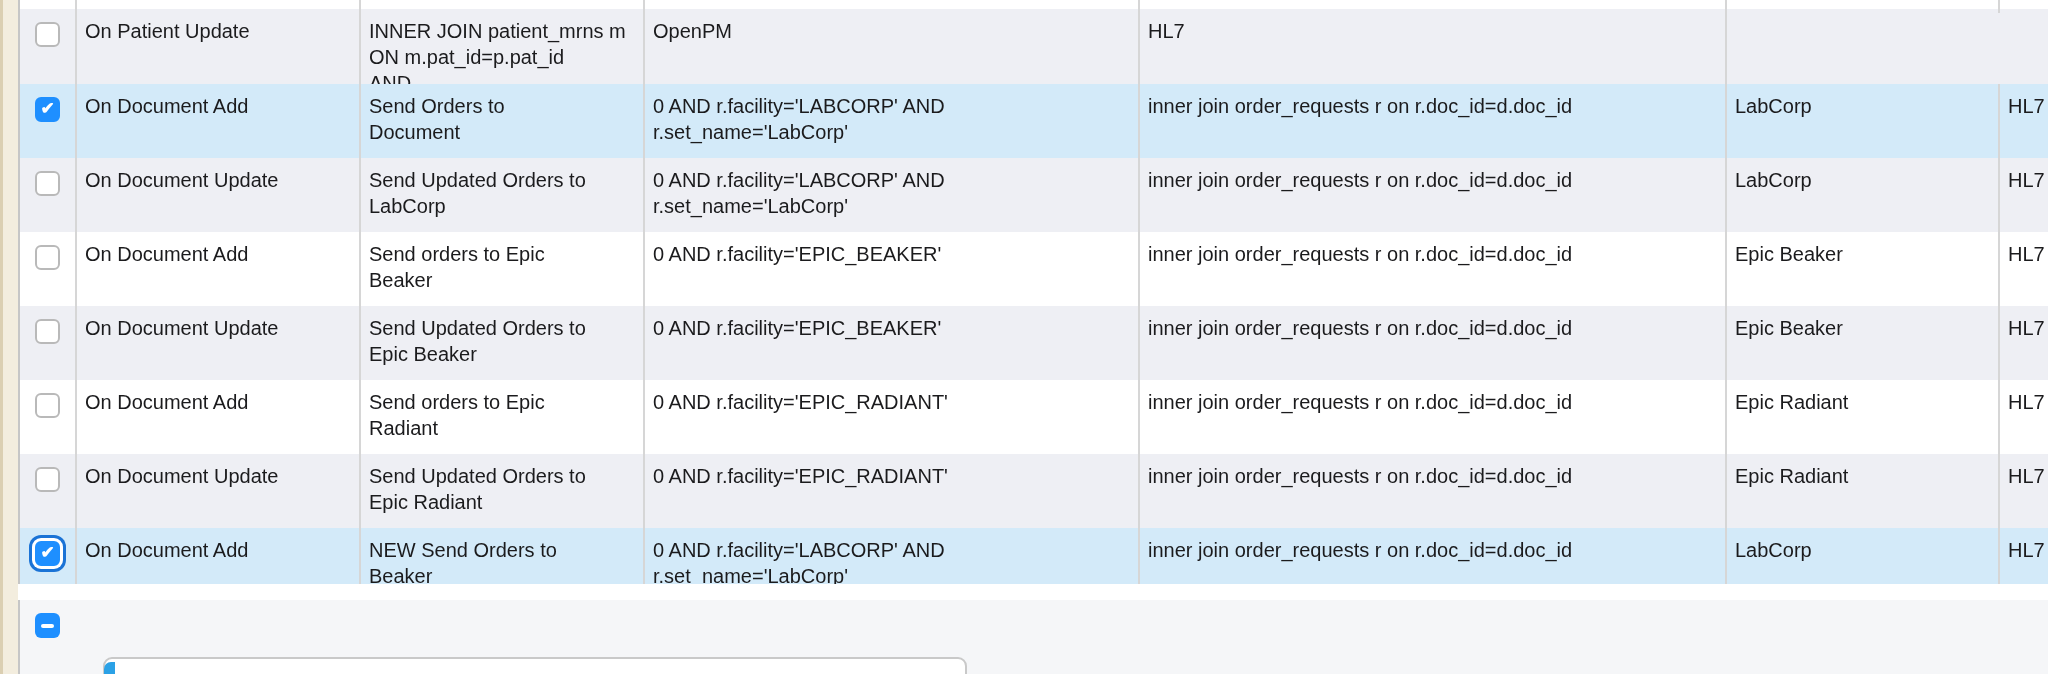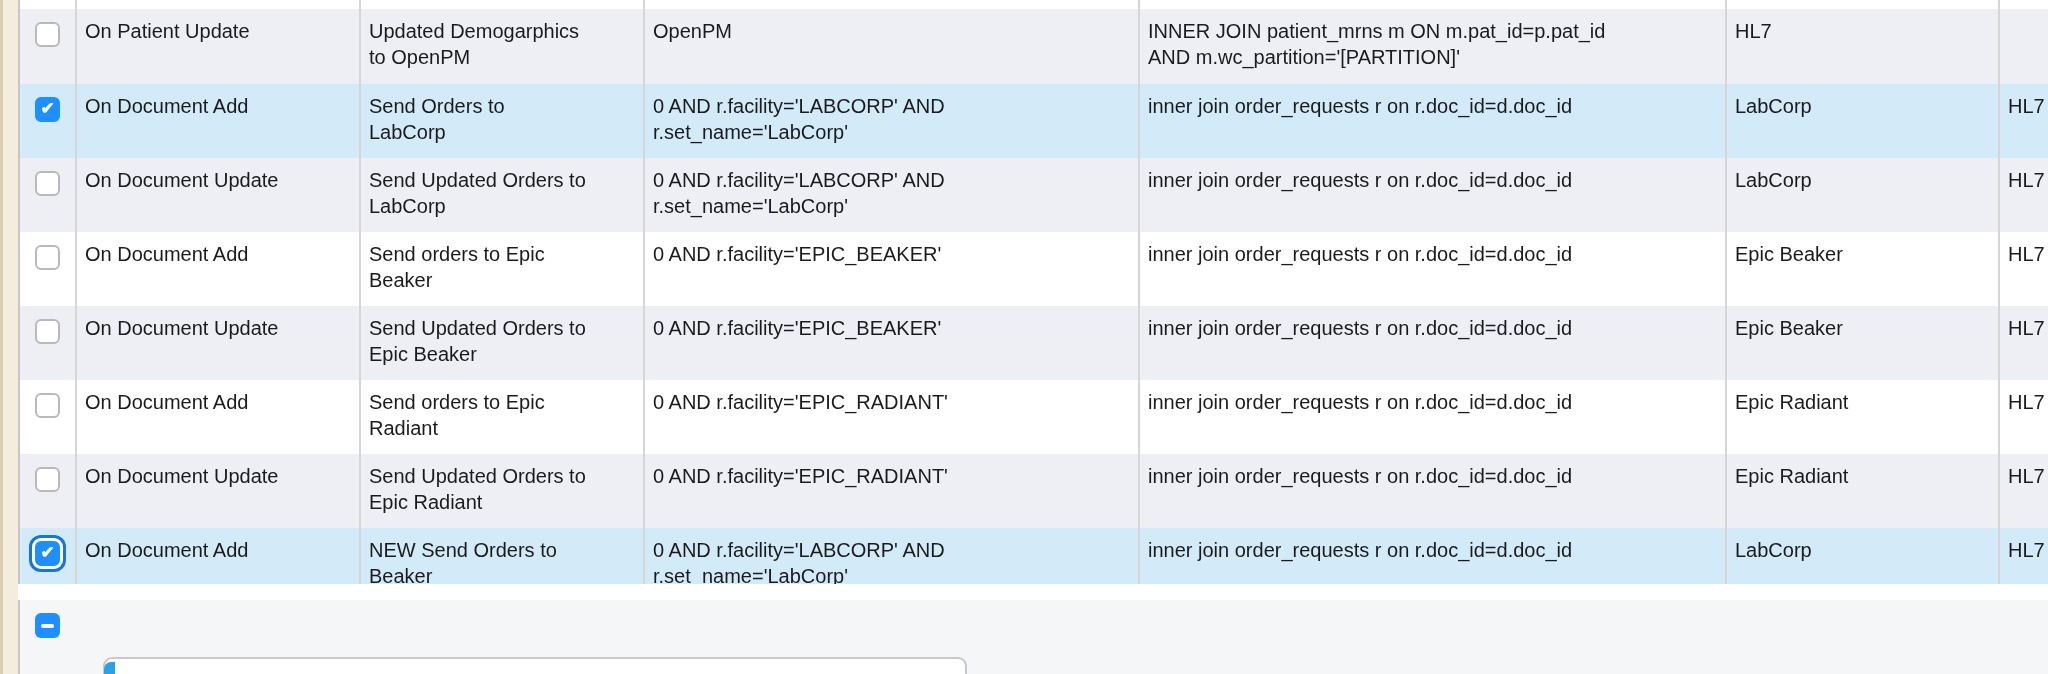--- a/index.html
+++ b/index.html
@@ -67,32 +67,30 @@
     <div class="cell"></div>
     <div class="cell"></div>
     <div class="cell"></div>
     <div class="cell"></div>
     <div class="cell"></div>
   </div>
 
 <div class="grid-row body row-odd">
       <div class="cell cb"><div class="checkbox"></div></div>
       <div class="cell">On Patient Update</div>
-      <div class="cell">Updated Demogarphics
-to OpenPM</div>
-      <div class="cell">OpenPM</div>
       <div class="cell">INNER JOIN patient_mrns m ON m.pat_id=p.pat_id
 AND m.wc_partition='[PARTITION]'</div>
+      <div class="cell">OpenPM</div>
       <div class="cell">HL7</div>
     </div>
     <div class="grid-row body row-selected">
       <div class="cell cb"><div class="checkbox checked"><span class="check-mark">✔</span></div></div>
       <div class="cell">On Document Add</div>
       <div class="cell">Send Orders to
-LabCorp</div>
+Document</div>
       <div class="cell">0 AND r.facility='LABCORP' AND
 r.set_name='LabCorp'</div>
       <div class="cell">inner join order_requests r on r.doc_id=d.doc_id</div>
       <div class="cell">LabCorp</div>
       <div class="cell">HL7</div>
     </div>
     <div class="grid-row body row-odd">
       <div class="cell cb"><div class="checkbox"></div></div>
       <div class="cell">On Document Update</div>
       <div class="cell">Send Updated Orders to

